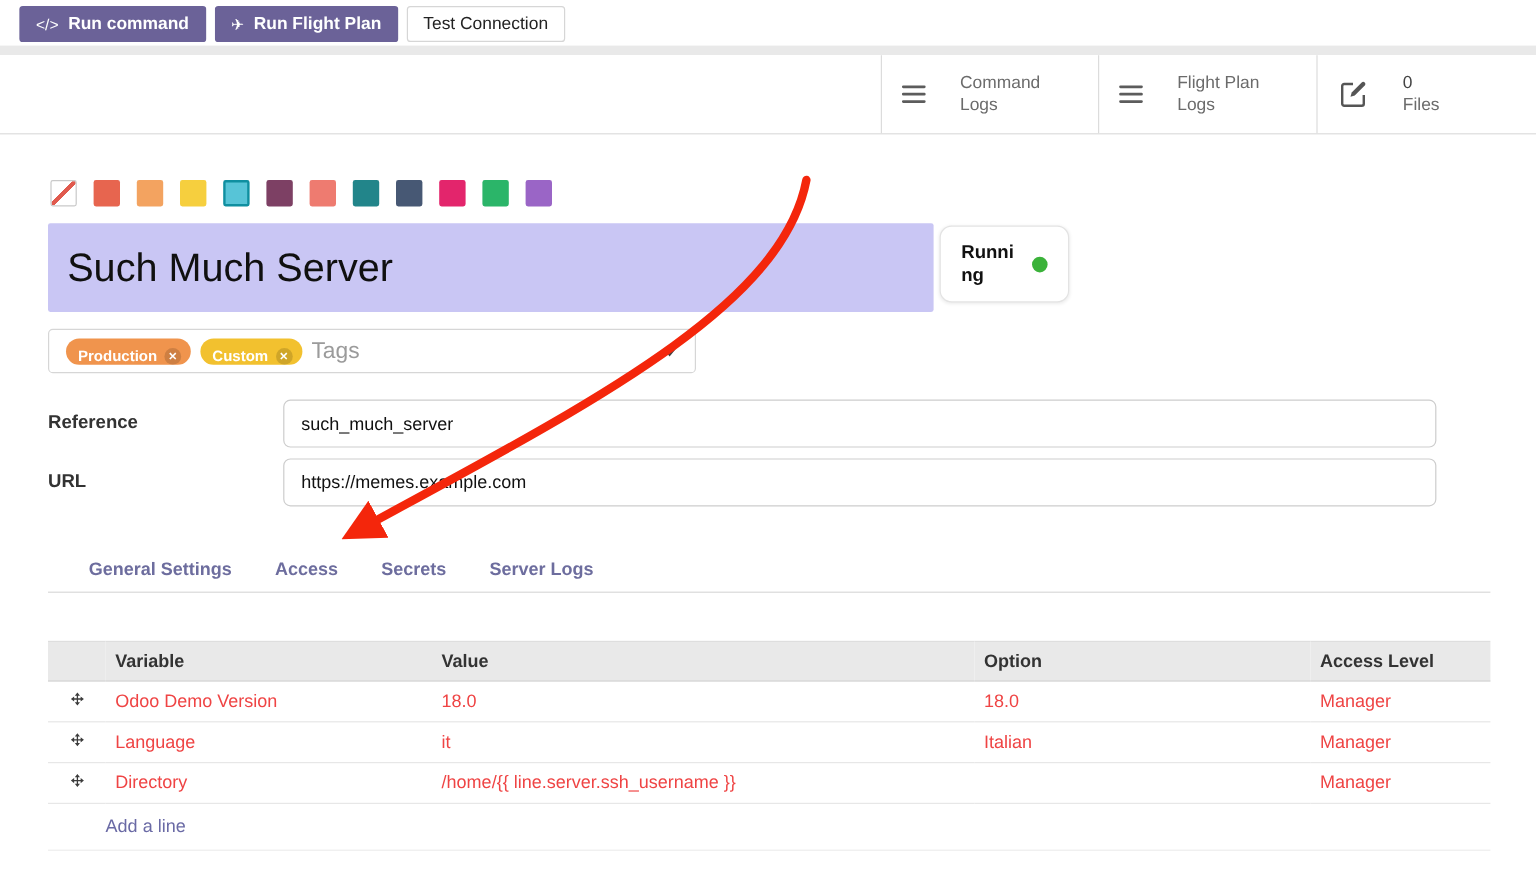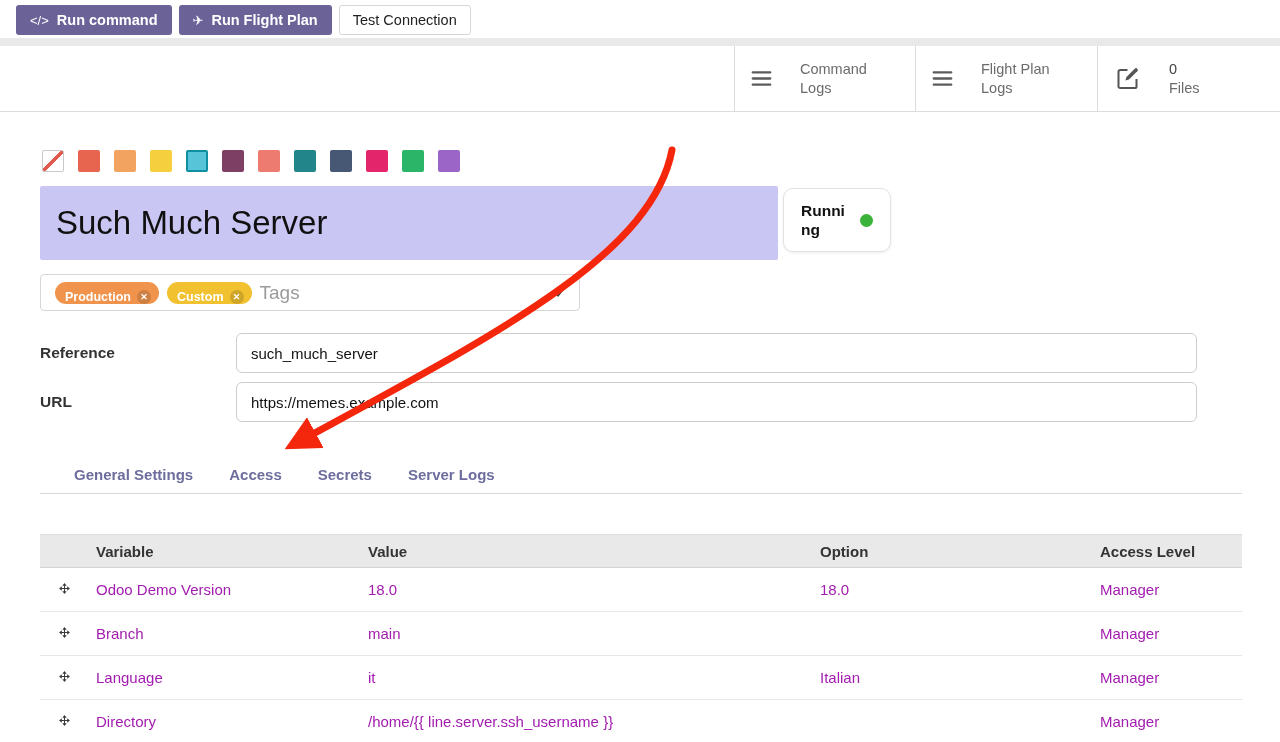--- a/index.html
+++ b/index.html
@@ -95,21 +95,21 @@
     background: #fff; border-color: #d9d9d9 #d9d9d9 #fff; color: #3f3f3f; font-weight: 400;
     border-radius: 3px 3px 0 0;
   }
 
   
   .config-table { margin: 40px 0 0 40px; width: 1202px; border-collapse: collapse; font-size: 15px; table-layout: fixed; }
   .config-table th {
     background: #e9e9e9; text-align: left; font-weight: 700; color: #333; height: 33px; padding: 0 8px;
     border-top: 1px solid #dedede; border-bottom: 1px solid #d4d4d4;
   }
-  .config-table td { height: 44px; padding: 0 8px; color: #a21caf; border-bottom: 1px solid #e7e7e7; background: #fff; margin-left: 28px; }
+  .config-table td { height: 34px; padding: 0 8px; color: #ef4444; border-bottom: 1px solid #e7e7e7; background: #fff; margin-left: 28px; }
   .cell-handle { text-align: center !important; cursor: grab; }
   .add-line {
     margin-left: 40px; width: 1202px; padding: 10px 0 11px 48px; font-size: 15px; color: #6a6aa5;
     border-bottom: 1px solid #ededed; cursor: pointer;
   }
 
   
   .arrow-overlay { position: absolute; left: 0; top: 0; width: 1280px; height: 742px; pointer-events: none; z-index: 50; }
 </style>
 </head>
@@ -242,31 +242,20 @@
       <td>18.0</td>
       <td>18.0</td>
       <td>Manager</td>
     </tr>
     <tr>
       <td class="cell-handle">
         <svg width="13" height="13" viewBox="0 0 24 24">
             <path d="M12 2 L16 7 H13 V11 H17 V8 L22 12 L17 16 V13 H13 V17 H16 L12 22 L8 17 H11 V13 H7 V16 L2 12 L7 8 V11 H11 V7 H8 Z" fill="#3c3c3c"></path>
           </svg>
       </td>
-      <td>Branch</td>
-      <td>main</td>
-      <td></td>
-      <td>Manager</td>
-    </tr>
-    <tr>
-      <td class="cell-handle">
-        <svg width="13" height="13" viewBox="0 0 24 24">
-            <path d="M12 2 L16 7 H13 V11 H17 V8 L22 12 L17 16 V13 H13 V17 H16 L12 22 L8 17 H11 V13 H7 V16 L2 12 L7 8 V11 H11 V7 H8 Z" fill="#3c3c3c"></path>
-          </svg>
-      </td>
       <td>Language</td>
       <td>it</td>
       <td>Italian</td>
       <td>Manager</td>
     </tr>
     <tr>
       <td class="cell-handle">
         <svg width="13" height="13" viewBox="0 0 24 24">
             <path d="M12 2 L16 7 H13 V11 H17 V8 L22 12 L17 16 V13 H13 V17 H16 L12 22 L8 17 H11 V13 H7 V16 L2 12 L7 8 V11 H11 V7 H8 Z" fill="#3c3c3c"></path>
           </svg>

